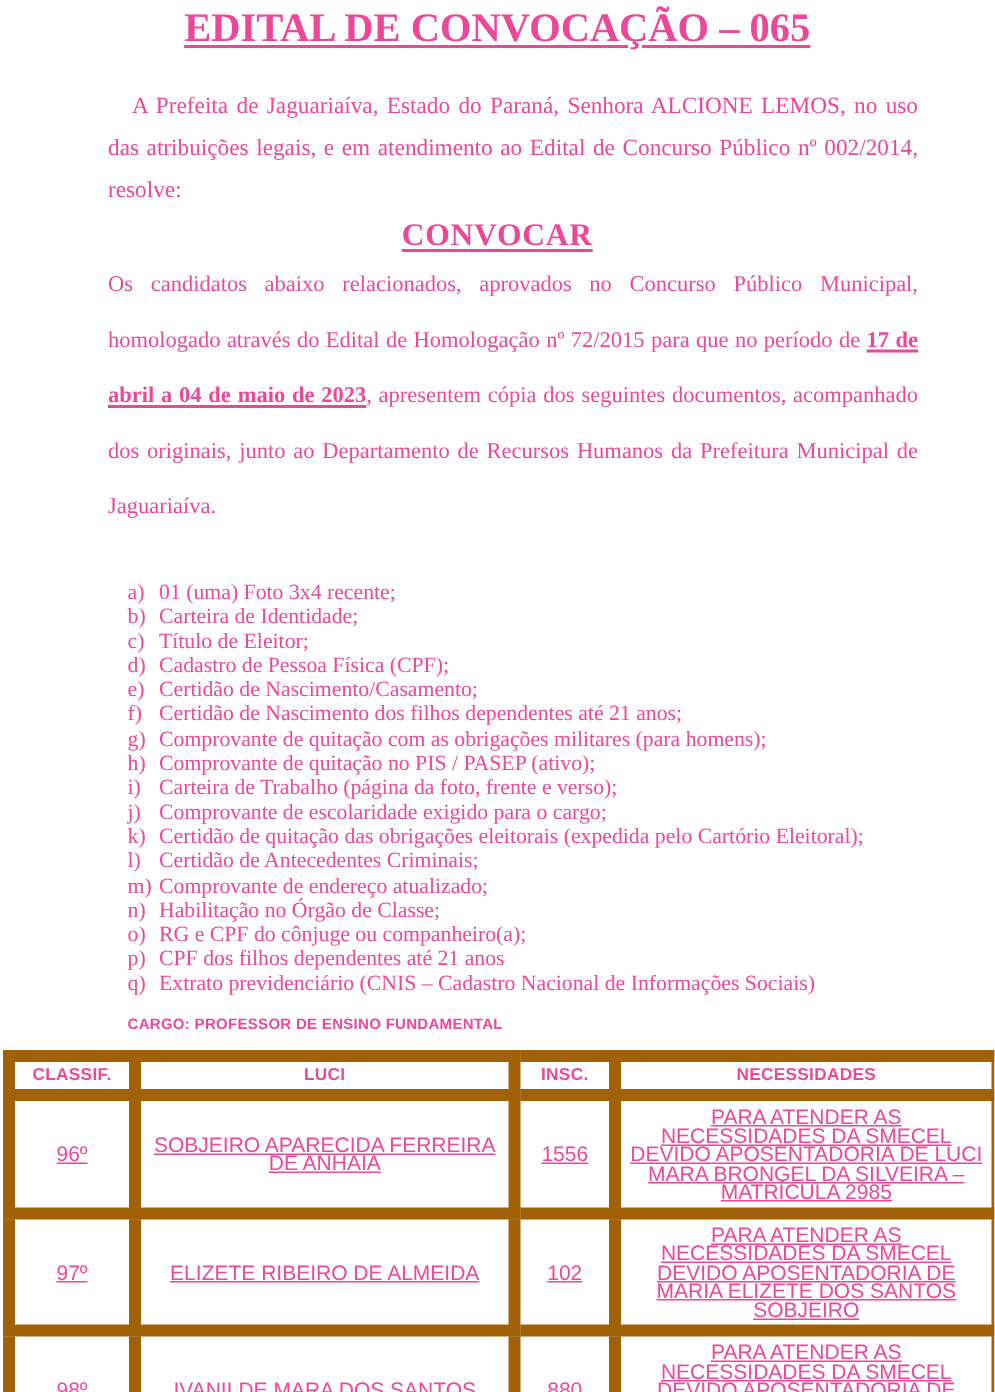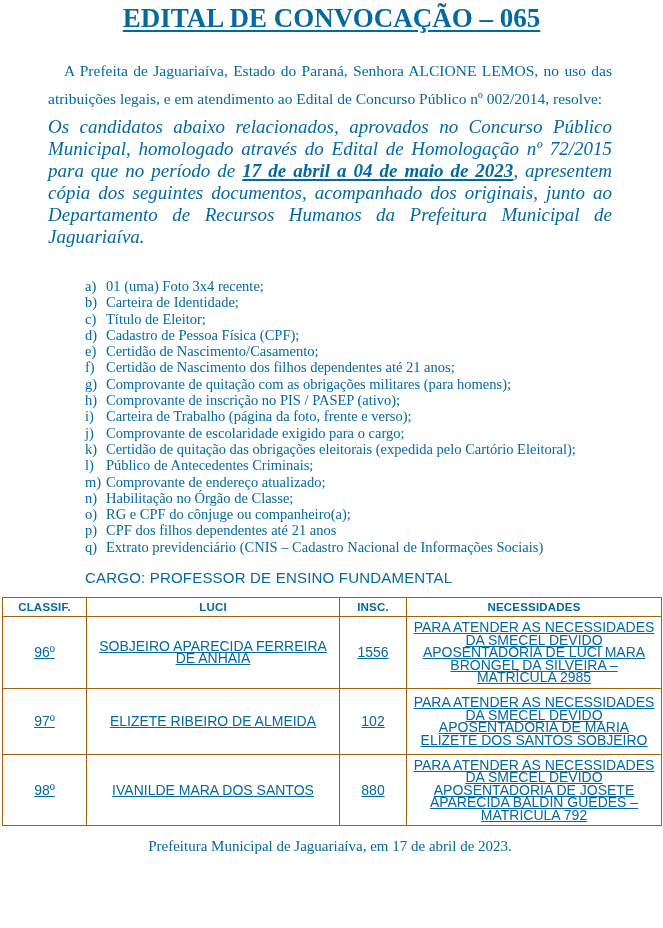--- a/index.html
+++ b/index.html
@@ -6,21 +6,21 @@
     margin: 0;
     padding: 0;
     background: #ffffff;
   }
   .page {
     position: relative;
     width: 663px;
     height: 928px;
     margin: 0 auto;
     background: #ffffff;
-    color: #0369a1;
+    color: #ec4899;
     font-family: "Liberation Serif", serif;
     overflow: hidden;
     box-sizing: border-box;
   }
   .doc-title {
     margin: 3px 0 0 0;
     text-align: center;
     font-size: 27px;
     font-weight: bold;
     line-height: 30px;
@@ -31,21 +31,21 @@
     font-size: 19px;
     font-weight: bold;
     line-height: 24px;
   }
   .u-thick {
     text-decoration: underline;
     text-decoration-thickness: 2px;
     text-underline-offset: 3px;
   }
   .text-col {
-    margin-left: 48px;
+    margin-left: 72px;
     margin-right: 51px;
   }
   .intro-para {
     margin-top: 24px;
     margin-bottom: 0;
     font-size: 15.5px;
     line-height: 28px;
     text-align: justify;
     text-indent: 16px;
   }
@@ -53,24 +53,23 @@
     margin: 2px 0 0 0;
     text-align: center;
     font-size: 21px;
     font-weight: bold;
     line-height: 26px;
     letter-spacing: 0.5px;
   }
   .convocation-para {
     margin-top: 3px;
     margin-bottom: 0;
-    font-size: 19px;
-    line-height: 22px;
+    font-size: 15px;
+    line-height: 37px;
     text-align: justify;
-    font-style: italic;
   }
   .period-emphasis {
     font-weight: bold;
     text-decoration: underline;
     text-decoration-thickness: 1.5px;
     text-underline-offset: 2px;
   }
   .doc-list {
     list-style: none;
     margin: 30px 40px 0 85px;
@@ -85,34 +84,34 @@
   .doc-list .marker {
     flex: 0 0 21px;
     width: 21px;
   }
   .doc-list .itext {
     flex: 1 1 auto;
   }
   .cargo-label {
     margin: 14px 0 0 85px;
     font-family: "Liberation Sans", sans-serif;
-    font-size: 15px;
-    font-weight: normal;
+    font-size: 10px;
+    font-weight: bold;
     letter-spacing: 0.2px;
   }
   .candidates-table {
     border-collapse: collapse;
     table-layout: fixed;
     width: 659px;
     margin: 11px 2px 0 2px;
     font-family: "Liberation Sans", sans-serif;
   }
   .candidates-table th,
   .candidates-table td {
-    border: 1px solid #a16207;
+    border: 8px solid #a16207;
     text-align: center;
     vertical-align: middle;
     overflow: hidden;
   }
   .candidates-table th {
     font-size: 11.5px;
     font-weight: bold;
     padding: 2px 2px;
     height: 14px;
     letter-spacing: 0.2px;
@@ -135,20 +134,21 @@
 </head>
 <body>
 
 <div class="page">
 
   <h1 class="doc-title"><span class="u-thick">EDITAL DE CONVOCAÇÃO – 065</span></h1>
 
 
   <p class="intro-para text-col">A Prefeita de Jaguariaíva, Estado do Paraná, Senhora ALCIONE LEMOS, no uso das atribuições legais, e em atendimento ao Edital de Concurso Público nº 002/2014, resolve:</p>
 
+  <h3 class="convocar-heading"><span class="u-thick">CONVOCAR</span></h3>
 
   <p class="convocation-para text-col"><span>Os candidatos abaixo relacionados, aprovados no Concurso Público Municipal, homologado através do Edital de Homologação nº 72/2015 para que no período de </span><span class="period-emphasis">17 de abril a 04 de maio de 2023</span><span>, apresentem cópia dos seguintes documentos, acompanhado dos originais, junto ao Departamento de Recursos Humanos da Prefeitura Municipal de Jaguariaíva.</span></p>
 
   <ol class="doc-list" id="doc-list">
       <li>
         <span class="marker">a)</span>
         <span class="itext">01 (uma) Foto 3x4 recente;</span>
       </li>
       <li>
         <span class="marker">b)</span>
@@ -169,37 +169,37 @@
       <li>
         <span class="marker">f)</span>
         <span class="itext">Certidão de Nascimento dos filhos dependentes até 21 anos;</span>
       </li>
       <li>
         <span class="marker">g)</span>
         <span class="itext">Comprovante de quitação com as obrigações militares (para homens);</span>
       </li>
       <li>
         <span class="marker">h)</span>
-        <span class="itext">Comprovante de inscrição no PIS / PASEP (ativo);</span>
+        <span class="itext">Comprovante de quitação no PIS / PASEP (ativo);</span>
       </li>
       <li>
         <span class="marker">i)</span>
         <span class="itext">Carteira de Trabalho (página da foto, frente e verso);</span>
       </li>
       <li>
         <span class="marker">j)</span>
         <span class="itext">Comprovante de escolaridade exigido para o cargo;</span>
       </li>
       <li>
         <span class="marker">k)</span>
         <span class="itext">Certidão de quitação das obrigações eleitorais (expedida pelo Cartório Eleitoral);</span>
       </li>
       <li>
         <span class="marker">l)</span>
-        <span class="itext">Público de Antecedentes Criminais;</span>
+        <span class="itext">Certidão de Antecedentes Criminais;</span>
       </li>
       <li>
         <span class="marker">m)</span>
         <span class="itext">Comprovante de endereço atualizado;</span>
       </li>
       <li>
         <span class="marker">n)</span>
         <span class="itext">Habilitação no Órgão de Classe;</span>
       </li>
       <li>

